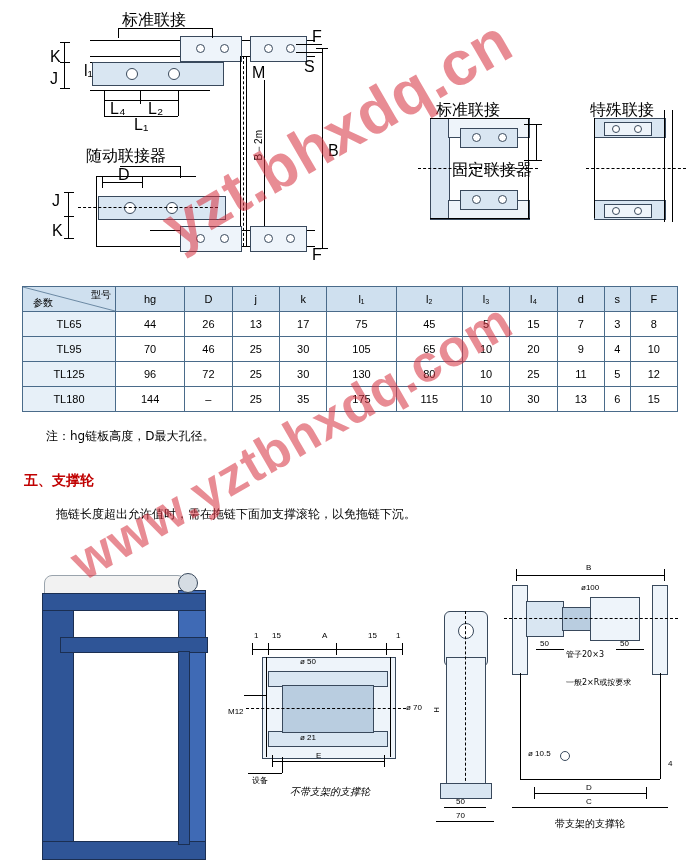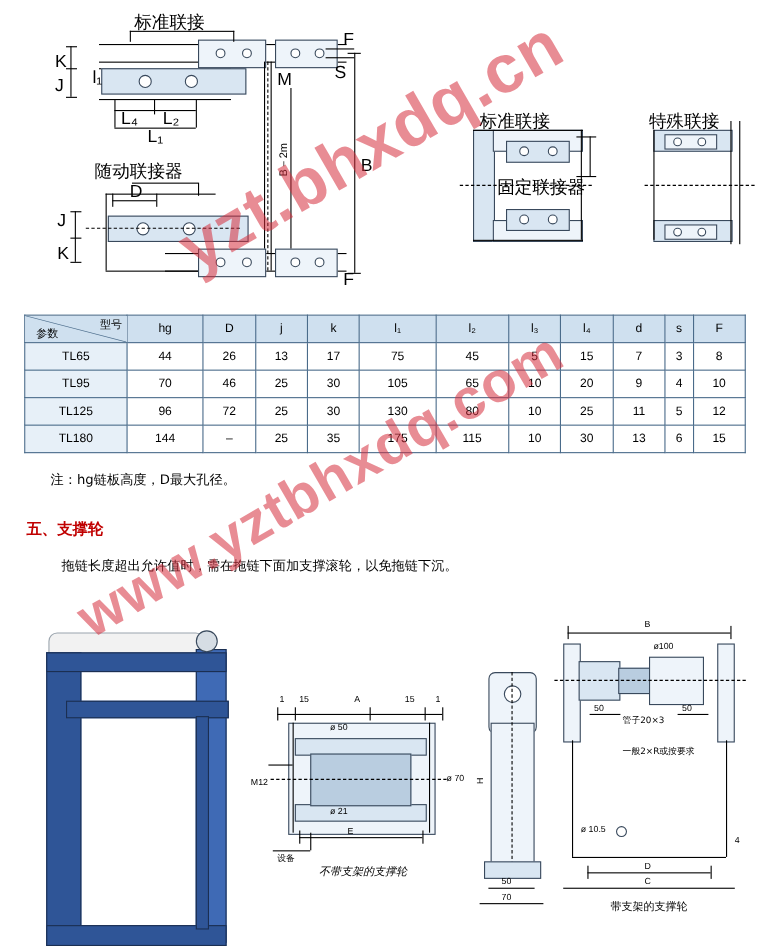--- a/index.html
+++ b/index.html
@@ -366,21 +366,21 @@
     <div class="ln vl" style="left:516px;top:24px;height:12px;"></div>
     <div class="ln vl" style="left:664px;top:24px;height:12px;"></div>
     <span class="lbl-sm abs" style="left:586px;top:18px;">B</span>
 
     <div class="plate2" style="left:512px;top:40px;width:14px;height:88px;"></div>
     <div class="plate2" style="left:652px;top:40px;width:14px;height:88px;"></div>
     <div class="plate" style="left:526px;top:56px;width:36px;height:34px;"></div>
     <div class="blk" style="left:562px;top:62px;width:28px;height:22px;"></div>
     <div class="plate2" style="left:590px;top:52px;width:48px;height:42px;"></div>
     <div class="dash-h" style="left:504px;top:73px;width:174px;"></div>
-    <span class="lbl-sm abs" style="left:594px;top:38px;">ø100</span>
+    <span class="lbl-sm abs" style="left:581px;top:38px;">ø100</span>
     <div class="ln hl" style="left:536px;top:104px;width:28px;"></div>
     <span class="lbl-sm abs" style="left:540px;top:94px;">50</span>
     <div class="ln hl" style="left:616px;top:104px;width:28px;"></div>
     <span class="lbl-sm abs" style="left:620px;top:94px;">50</span>
     <span class="lbl-sm cn abs" style="left:566px;top:104px;">管子20×3</span>
 
     <div class="ln vl" style="left:520px;top:128px;height:106px;"></div>
     <div class="ln vl" style="left:660px;top:128px;height:106px;"></div>
     <div class="ln hl" style="left:520px;top:234px;width:140px;"></div>
     <span class="lbl-sm cn abs" style="left:566px;top:132px;">一般2×R或按要求</span>

